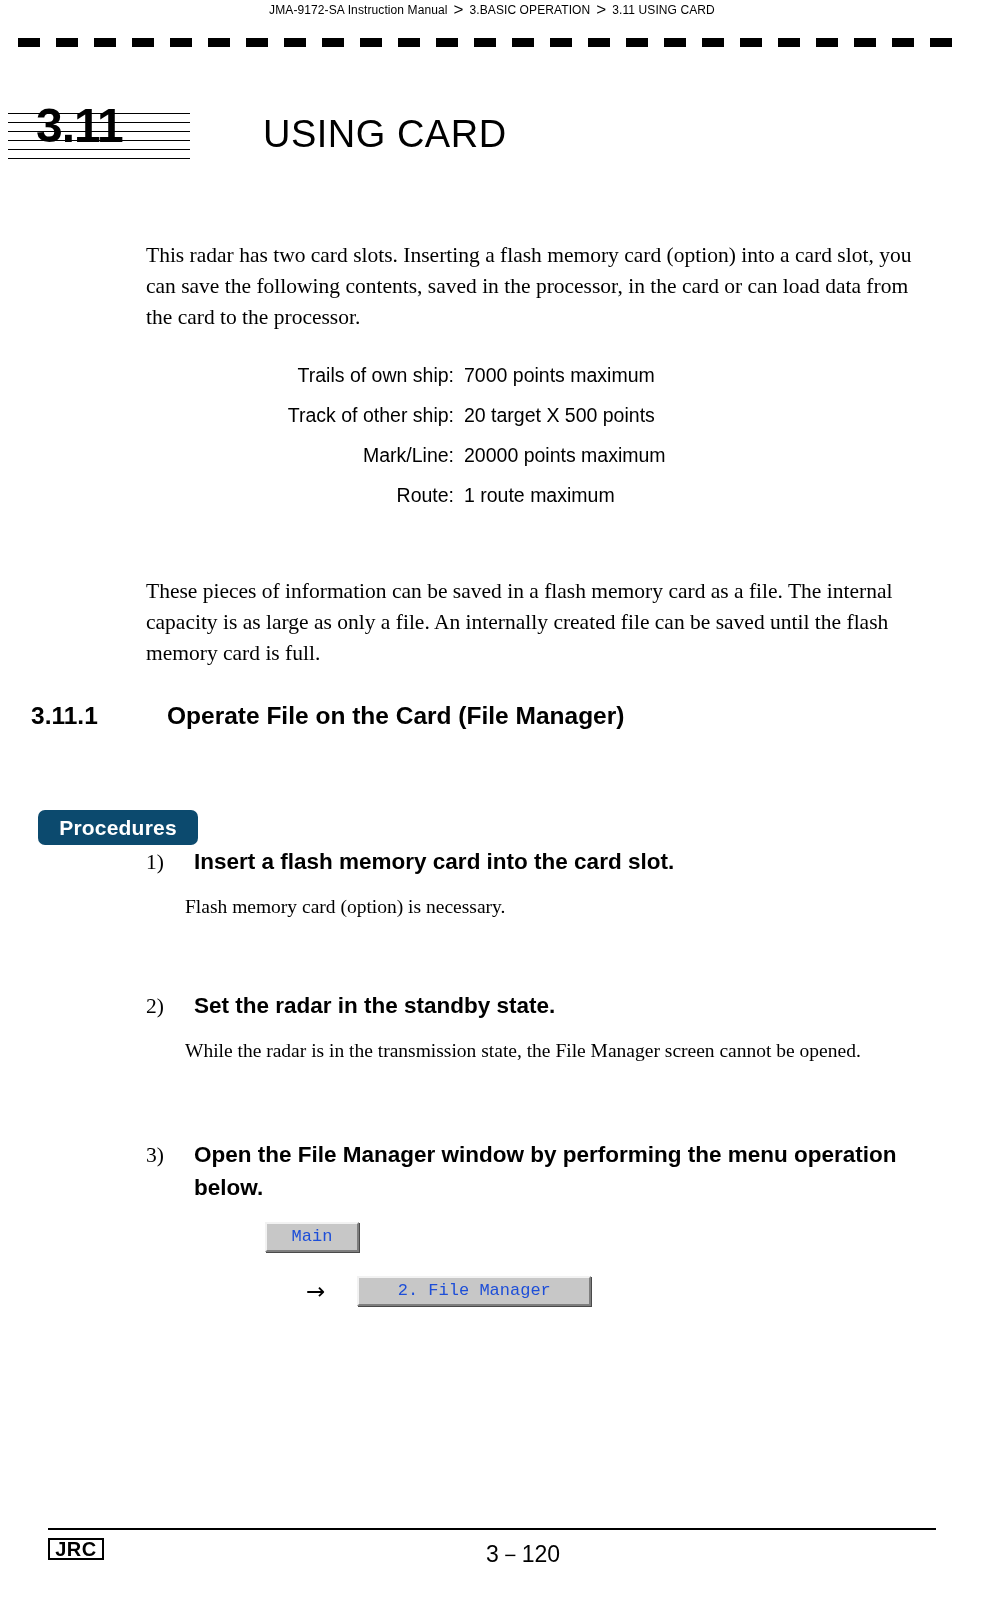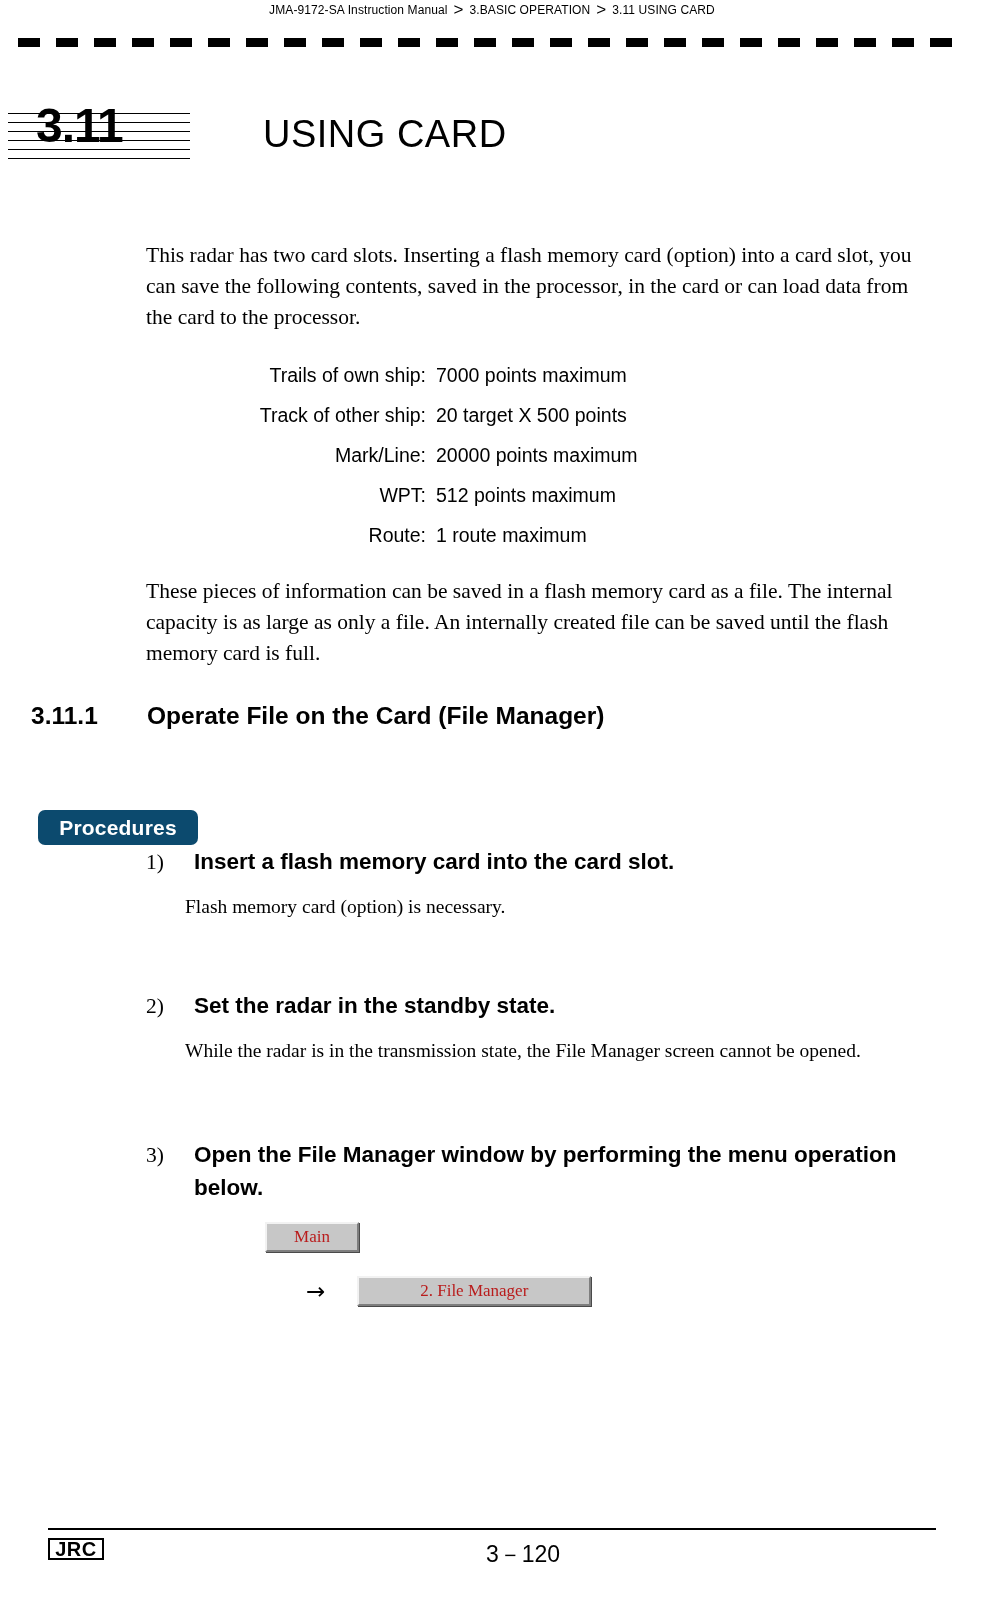--- a/index.html
+++ b/index.html
@@ -116,21 +116,21 @@
     font-size: 21.5px;
     line-height: 31px;
     text-align: left;
   }
   #para-intro { top: 240px; }
   #para-capacity { top: 576px; }
 
   
   .spec-table {
     position: absolute;
-    left: 132px;
+    left: 160px;
     top: 355px;
     width: 700px;
     border-collapse: collapse;
     font-family: "Liberation Sans", "DejaVu Sans", sans-serif;
     font-size: 19.5px;
   }
   .spec-table td {
     padding: 0;
     height: 40px;
     vertical-align: middle;
@@ -150,20 +150,21 @@
   .sec-heading {
     position: absolute;
     left: 31px;
     top: 700px;
     width: 900px;
     font-family: "Liberation Sans", "DejaVu Sans", sans-serif;
     font-weight: bold;
     font-size: 24.5px;
     line-height: 32px;
     display: flex;
+    gap: 20px;
   }
   .sec-heading .sec-num { width: 116px; flex: 0 0 116px; }
   .sec-heading .sec-txt { flex: 1 1 auto; }
 
   
   .proc-badge {
     position: absolute;
     left: 38px;
     top: 810px;
     width: 160px;
@@ -223,23 +224,23 @@
     width: 790px;
   }
   .btn3d {
     display: inline-block;
     background: #c7c7c7;
     border-top: 2px solid #f2f2f2;
     border-left: 2px solid #f2f2f2;
     border-right: 2px solid #7e7e7e;
     border-bottom: 2px solid #7e7e7e;
     box-shadow: 1px 1px 0 0 #4a4a4a;
-    font-family: Liberation Serif, serif;
+    font-family: Liberation Mono, monospace;
     font-size: 17px;
-    color: #b91c1c;
+    color: #1d4ed8;
     text-align: center;
     line-height: 26px;
     height: 26px;
     box-sizing: content-box;
   }
   .btn-main-row {
     padding-left: 119px;
     height: 32px;
   }
   #btn-main { width: 90px; }
@@ -347,24 +348,20 @@
     </tr>
     <tr>
       <td class="spec-label">Track of other ship:</td>
       <td class="spec-value">20 target X 500 points</td>
     </tr>
     <tr>
       <td class="spec-label">Mark/Line:</td>
       <td class="spec-value">20000 points maximum</td>
     </tr>
     <tr>
-      <td class="spec-label">WPT:</td>
-      <td class="spec-value">512 points maximum</td>
-    </tr>
-    <tr>
       <td class="spec-label">Route:</td>
       <td class="spec-value">1 route maximum</td>
     </tr>
   </tbody>
 </table>
 
 <div class="para" id="para-capacity">These pieces of information can be saved in a flash memory card as a file. The internal capacity is as large as only a file. An internally created file can be saved until the flash memory card is full.</div>
 
 <div class="sec-heading">
   <span class="sec-num">3.11.1</span>

